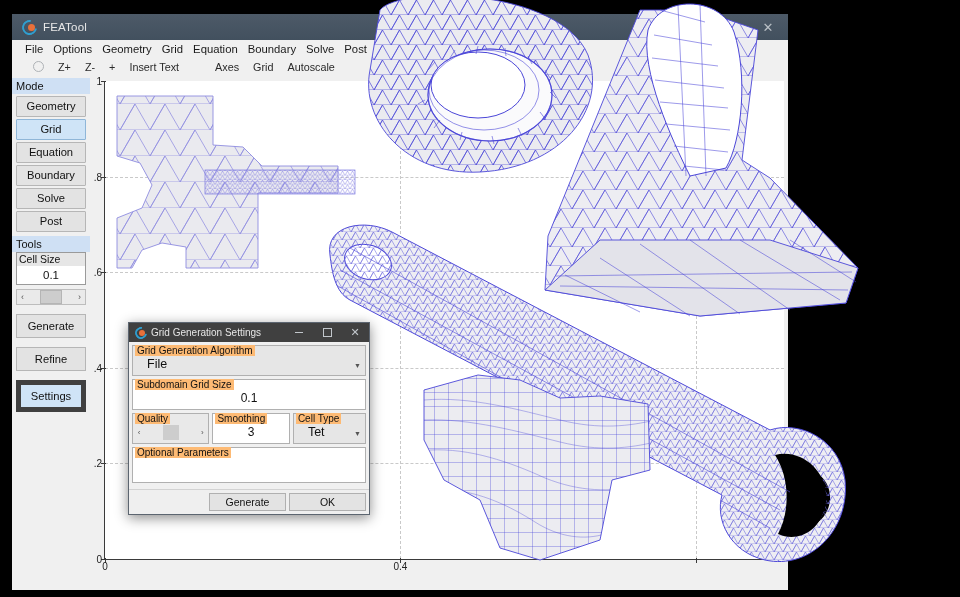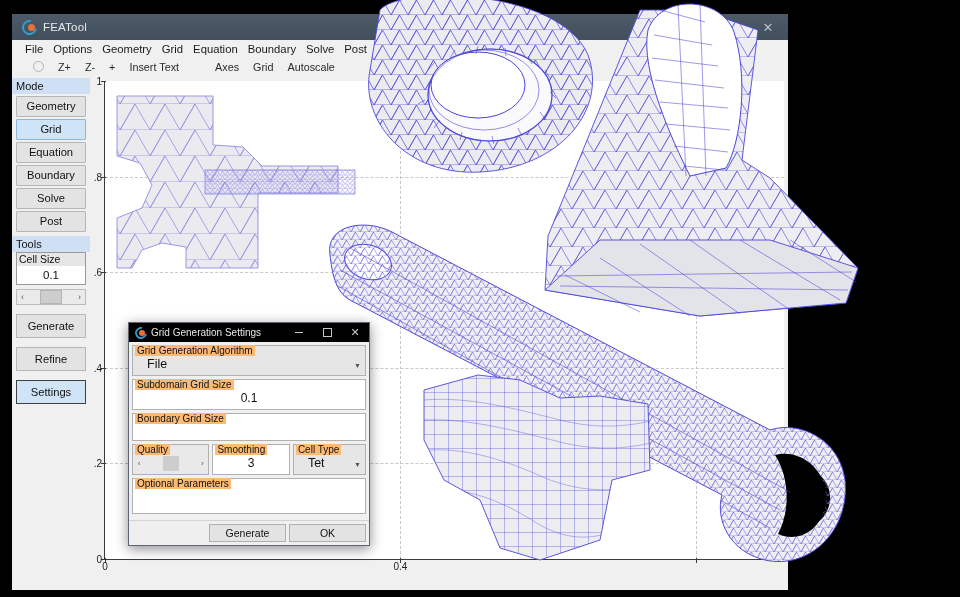--- a/index.html
+++ b/index.html
@@ -58,40 +58,40 @@
   .tbox .tlabel{font-size:10.5px;color:#111;padding:0 2px;background:#e6e6e6;
     height:13px;line-height:13px;}
   .tbox .tval{font-size:11.5px;color:#111;text-align:center;background:#fff;
     height:18px;line-height:18px;}
   .sbar{margin:4px 4px 0 4px;height:14px;background:#eaeaea;border:1px solid #bdbdbd;
     display:flex;align-items:center;justify-content:space-between;}
   .sbar .ar{font-size:9px;color:#555;width:11px;text-align:center;}
   .sbar .thumb{width:20px;height:12px;background:#cdcdcd;border:1px solid #b5b5b5;}
   .abtn{margin:9px 4px;height:22px;line-height:22px;text-align:center;font-size:11.2px;
     background:#e3e3e3;border:1px solid #b6b6b6;color:#111;}
-  .abtn.sel{background:#cfe4f7;border:1px solid #404040;}
+  .abtn.sel{background:#cfe4f7;border:5px solid #404040;}
 
   
   #plotwrap{flex:1;position:relative;background:#f0f0f0;overflow:hidden;}
   #plotarea{position:absolute;left:14px;top:5px;right:4px;bottom:30px;background:#fff;
     border-left:1.3px solid #3a3a3a;border-bottom:1.3px solid #3a3a3a;}
   .ytick{position:absolute;right:100%;margin-right:3px;font-size:10px;color:#222;
     transform:translateY(-50%);}
   .ytickline{position:absolute;left:0;right:0;border-top:1px dashed #c9c9c9;}
   .ytickmark{position:absolute;left:-4px;width:5px;border-top:1.2px solid #3a3a3a;}
   .xtick{position:absolute;top:100%;margin-top:2px;font-size:10px;color:#222;
     transform:translateX(-50%);}
   .xtickline{position:absolute;top:0;bottom:0;border-left:1px dashed #c9c9c9;}
   .xtickmark{position:absolute;bottom:-4px;height:5px;border-left:1.2px solid #3a3a3a;}
 
   
   #dialog{position:absolute;left:128px;top:322px;width:240px;
     background:#f0f0f0;border:1px solid #5c6570;box-shadow:0 3px 12px rgba(0,0,0,.45);
     z-index:40;}
-  #dlgtitle{height:19px;background:#000000;display:flex;align-items:center;
+  #dlgtitle{height:19px;background:#404040;display:flex;align-items:center;
     position:relative;}
   #dlgtitle .logo{width:11px;height:11px;margin-left:6px;position:relative;}
   #dlgtitle .logo .ring{position:absolute;left:0;top:0;width:8px;height:8px;
     border:2px solid #2f9fd0;border-radius:50%;border-right-color:transparent;
     transform:rotate(-35deg);}
   #dlgtitle .logo .dot{position:absolute;left:4px;top:3px;width:6px;height:6px;
     background:#e8703a;border-radius:50%;}
   #dlgtitle .ttl{color:#e6e6e6;font-size:10px;margin-left:5px;}
   #dlgctl{position:absolute;right:0;top:0;height:19px;display:flex;}
   #dlgctl div{width:28px;height:19px;display:flex;align-items:center;
@@ -259,24 +259,20 @@
       <span class="flab">Grid Generation Algorithm</span>
       <div class="fval">File</div>
       <span class="carat">▼</span>
     </div>
 
     <div class="fgrp">
       <span class="flab">Subdomain Grid Size</span>
       <div class="fval">0.1</div>
     </div>
 
-    <div class="fgrp empty">
-      <span class="flab">Boundary Grid Size</span>
-      <div class="fval"></div>
-    </div>
 
     <div class="row3">
       <div class="fgrp q">
         <span class="flab">Quality</span>
         <div class="slid">
           <span class="ar">‹</span>
           <span class="th"></span>
           <span class="ar">›</span>
         </div>
       </div>

